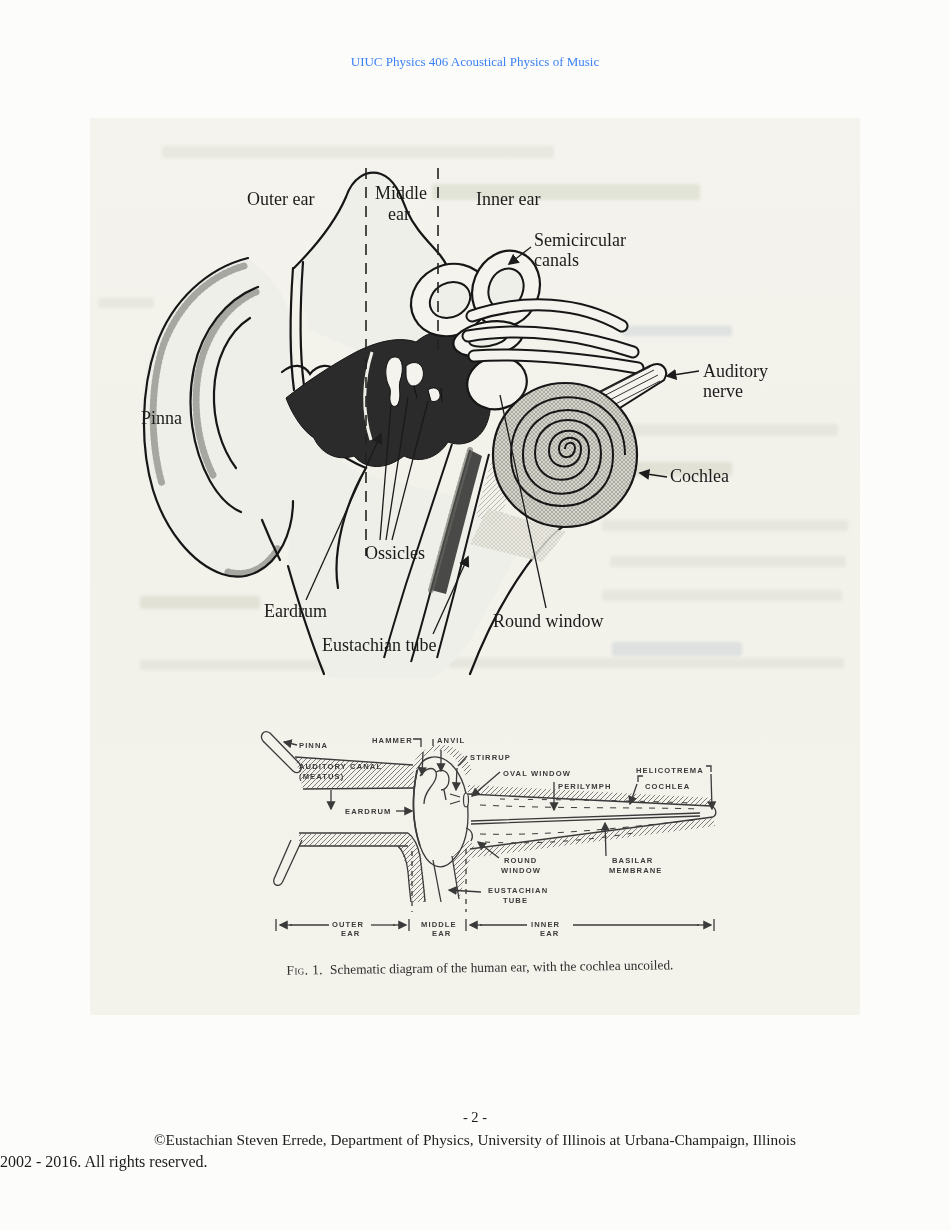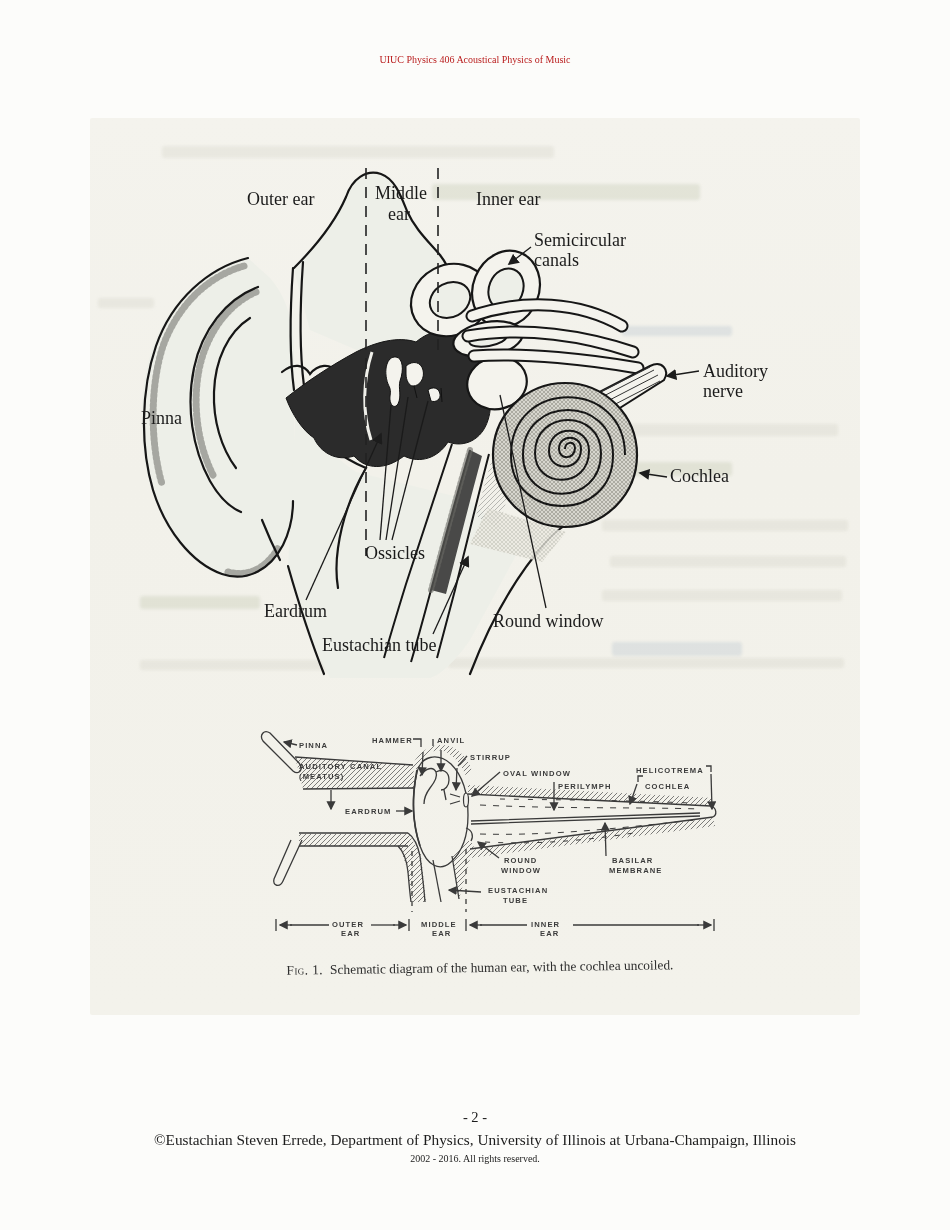--- a/index.html
+++ b/index.html
@@ -5,27 +5,27 @@
   html,body{margin:0;padding:0;background:#dedede;}
   .page{position:relative;width:950px;height:1230px;margin:0 auto;background:#fcfcfa;
         font-family:"Liberation Serif","DejaVu Serif",serif;overflow:hidden;}
   .scan{position:absolute;left:90px;top:118px;width:770px;height:897px;
         background:linear-gradient(180deg,#f4f3ed 0%,#f2f1ea 40%,#f3f2eb 100%);border-radius:2px;}
   .ghost{position:absolute;border-radius:3px;filter:blur(1.8px);}
   .g-green{background:rgba(150,160,122,0.18);}
   .g-faint{background:rgba(140,140,120,0.10);}
   .g-blue{background:rgba(120,140,175,0.16);}
   .header{position:absolute;top:54px;left:0;width:100%;text-align:center;
-          font-size:10px;color:#b91c1c;}
+          font-size:13px;color:#3b82f6;}
   .caption{position:absolute;left:240px;top:960px;width:480px;text-align:center;
            font-size:13.4px;color:#2e2e2e;transform:rotate(-0.8deg);}
   .figlabel{font-variant:small-caps;margin-right:7px;letter-spacing:.4px;}
   .pagenum{position:absolute;top:1109px;left:0;width:100%;text-align:center;font-size:14.5px;color:#1c1c1c;}
   .footer1{position:absolute;top:1131px;left:0;width:100%;text-align:center;font-size:15.3px;color:#1c1c1c;}
-  .footer2{position:absolute;top:1153px;left:0;width:100%;text-align:center;font-size:10px;color:#1c1c1c;}
+  .footer2{position:absolute;top:1153px;left:0;width:100%;font-size:16px;color:#1c1c1c;}
   svg.figs{position:absolute;left:0;top:0;}
   .tserif{font-family:"Liberation Serif","DejaVu Serif",serif;font-size:18px;fill:#1b1b1b;}
   .tsans{font-family:"Liberation Sans","DejaVu Sans",sans-serif;font-size:7.6px;font-weight:bold;
          fill:#3b3b3b;letter-spacing:1.1px;}
   .ink{stroke:#161616;fill:none;}
   .sk{stroke:#3a3a3a;fill:none;stroke-width:1.3;}
   .lead{stroke:#1a1a1a;stroke-width:1.3;fill:none;}
 </style>
 </head>
 <body>

